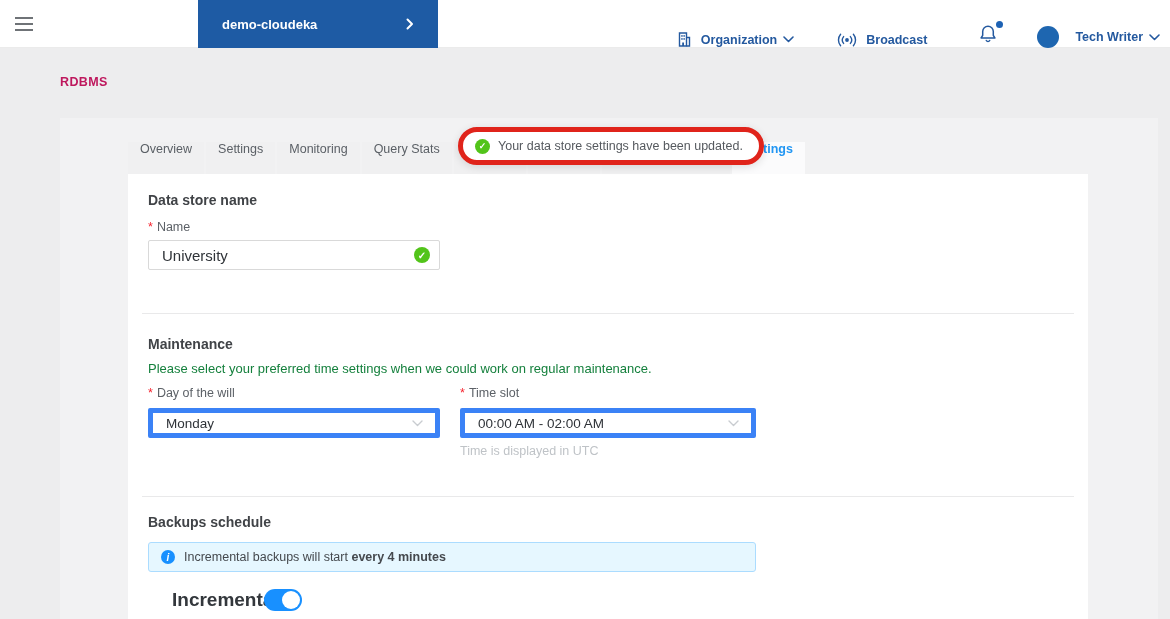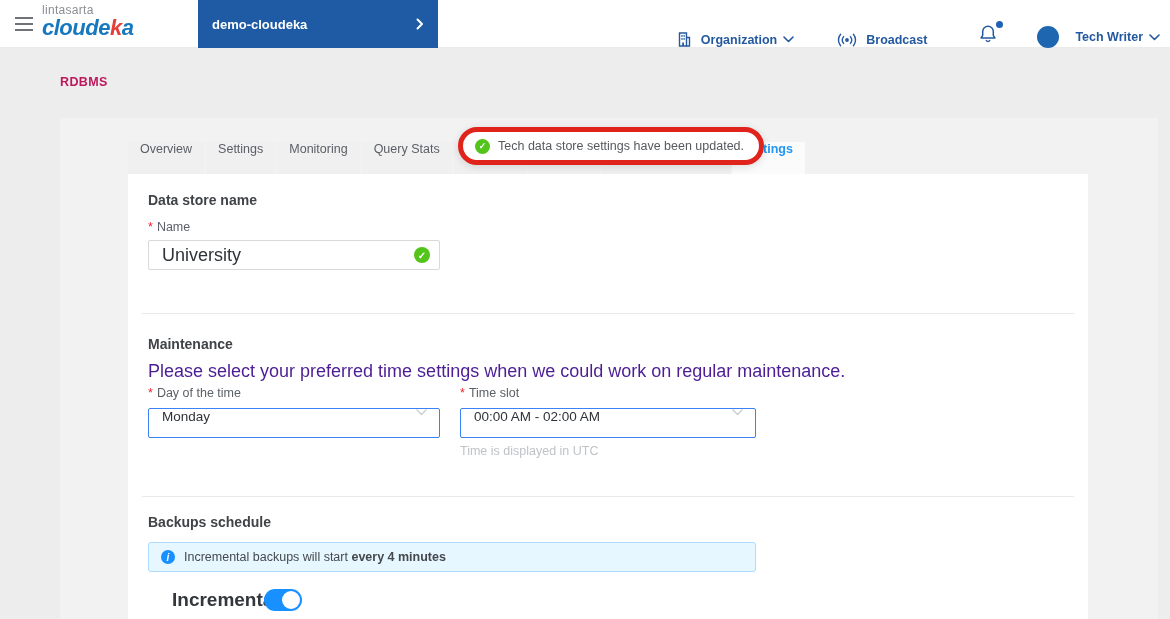--- a/index.html
+++ b/index.html
@@ -19,21 +19,21 @@
   .hamburger { position:absolute; left:15px; top:17px; width:18px; height:14px; cursor:pointer; }
   .hamburger span { display:block; width:18px; height:2px; background:#6f7377; margin-bottom:4px; }
   .logo { position:absolute; left:42px; top:4px; line-height:1; }
   .logo-top { font-size:12px; color:#8a8e93; letter-spacing:.3px; display:block; margin-bottom:1px; }
   .logo-main { font-size:22px; font-weight:bold; font-style:italic; letter-spacing:-0.5px; }
   .logo-blue { color:#1878be; }
   .logo-red { color:#e33e38; }
   .project-box {
     position:absolute; left:198px; top:0; width:240px; height:48px;
     background:#1e5ba4; color:#fff; display:flex; align-items:center;
-    justify-content:space-between; padding:0 14px; cursor:pointer;
+    justify-content:space-between; padding:0 24px; cursor:pointer;
   }
   .project-box .pname { font-size:13px; font-weight:bold; }
   .nav-right { position:absolute; right:10px; top:0; height:48px; display:flex; align-items:flex-end; }
   .nav-item { display:flex; align-items:center; color:#24599f; font-size:12.5px; font-weight:bold; cursor:pointer; }
   .nav-item svg { display:block; }
   .nav-item .lbl { margin:0 6px 0 8px; }
   .org { margin-right:42px; }
   .bcast { margin-right:46px; }
   .bell-wrap { position:relative; margin-right:40px; cursor:pointer; }
   .bell-dot { position:absolute; top:-3px; right:-6px; width:7px; height:7px; border-radius:50%; background:#1d62b4; }
@@ -50,37 +50,37 @@
   }
   .tab.stub1 { min-width:72px; } .tab.stub2 { min-width:72px; } .tab.stub3 { min-width:128px; }
   .tab.active { background:#fbfbfc; color:#2196f3; font-weight:bold; }
   .panel { position:absolute; left:128px; top:174px; width:960px; height:445px; background:#ffffff; z-index:1; }
   
   .sec-title { position:absolute; left:20px; font-size:14px; font-weight:bold; color:#404347; }
   .t1 { top:18px; } .t2 { top:162px;text-align:right; } .t3 { top:340px; }
   .field-label { position:absolute; font-size:12.5px; color:#5c6167; }
   .req { color:#f5222d; margin-right:4px; }
   .lab-name { left:20px; top:46px; }
-  .desc { position:absolute; left:20px; top:187px; font-size:18px; color:#4c1d95;text-align:right; }
+  .desc { position:absolute; left:20px; top:187px; font-size:13px; color:#15803d;text-align:right; }
   .lab-day { left:20px; top:212px; }
   .lab-time { left:332px; top:212px; }
   .input-wrap { position:absolute; left:20px; top:66px; width:292px; height:30px; }
   .text-input {
     width:100%; height:30px; border:1px solid #d9d9d9; border-radius:2px;
-    padding:0 34px 0 13px; font-size:18px; color:#2f3338;
+    padding:0 34px 0 13px; font-size:15px; color:#2f3338;
     font-family:"Liberation Sans", sans-serif; outline:none; background:#fff;
   }
   .valid-check {
     position:absolute; right:10px; top:7px; width:16px; height:16px; border-radius:50%;
     background:#52c41a; color:#fff; font-size:10px; font-weight:bold;
     display:flex; align-items:center; justify-content:center;
   }
   .select {
-    position:absolute; height:30px; border:1px solid #3b82f6; border-radius:2px; background:#fff;
-    display:flex; align-items:flex-start; justify-content:space-between;
+    position:absolute; height:30px; border:5px solid #3b82f6; border-radius:2px; background:#fff;
+    display:flex; align-items:center; justify-content:space-between;
     padding:0 12px 0 13px; font-size:13.5px; color:#2f3338; cursor:pointer;
   }
   .sel-day { left:20px; top:234px; width:292px; }
   .sel-time { left:332px; top:234px; width:296px; }
   .hint { position:absolute; left:332px; top:270px; font-size:12.5px; color:#bfc3c7; }
   .divider { position:absolute; left:14px; width:932px; height:1px; background:#e9e9ea; }
   .d1 { top:139px; } .d2 { top:322px; }
   .info-banner {
     position:absolute; left:20px; top:368px; width:608px; height:30px;
     background:#e6f7ff; border:1px solid #abdcff; border-radius:3px;
@@ -111,24 +111,20 @@
   .toast-msg { font-size:12.5px; color:#55595e; white-space:nowrap; }
 </style>
 </head>
 <body>
 
 <header class="navbar">
   <div class="hamburger">
     <span></span>
       <span></span>
       <span></span>
-  </div>
-  <div class="logo">
-    <span class="logo-top">lintasarta</span>
-    <span class="logo-main"><span class="logo-blue">cloude</span><span class="logo-red">k</span><span class="logo-blue">a</span></span>
   </div>
   <div class="project-box">
     <span class="pname">demo-cloudeka</span>
     <svg width="8" height="12" viewBox="0 0 8 12">
         <path d="M1.5 1.5 L6 6 L1.5 10.5" fill="none" stroke="#ffffff" stroke-width="2" stroke-linecap="round" stroke-linejoin="round"></path>
       </svg>
   </div>
   <div class="nav-right">
     <div class="nav-item org">
       <svg width="17" height="17" viewBox="0 0 17 17">
@@ -212,21 +208,21 @@
   <div class="input-wrap">
     <input class="text-input" type="text" value="University" style="">
     <span class="valid-check">✓</span>
   </div>
 
   <div class="divider d1"></div>
 
   <h3 class="sec-title t2">Maintenance</h3>
   <p class="desc">Please select your preferred time settings when we could work on regular maintenance.</p>
   <div class="field-label lab-day">
-    <span class="req">*</span><span>Day of the time</span>
+    <span class="req">*</span><span>Day of the will</span>
   </div>
   <div class="field-label lab-time">
     <span class="req">*</span><span>Time slot</span>
   </div>
   <div class="select sel-day">
     <span>Monday</span>
     <svg width="11" height="7" viewBox="0 0 11 7">
         <path d="M1 1 L5.5 5.5 L10 1" fill="none" stroke="#c9ccd0" stroke-width="1.4" stroke-linecap="round" stroke-linejoin="round"></path>
       </svg>
   </div>
@@ -248,14 +244,14 @@
   <div class="toggle-row">
     <span class="toggle-label">Incremental</span>
     <span class="toggle">
         <span class="knob"></span>
       </span>
   </div>
 </main>
 
 <div class="toast">
   <span class="toast-check">✓</span>
-  <span class="toast-msg">Tech data store settings have been updated.</span>
+  <span class="toast-msg">Your data store settings have been updated.</span>
 </div>
 
 </body></html>

